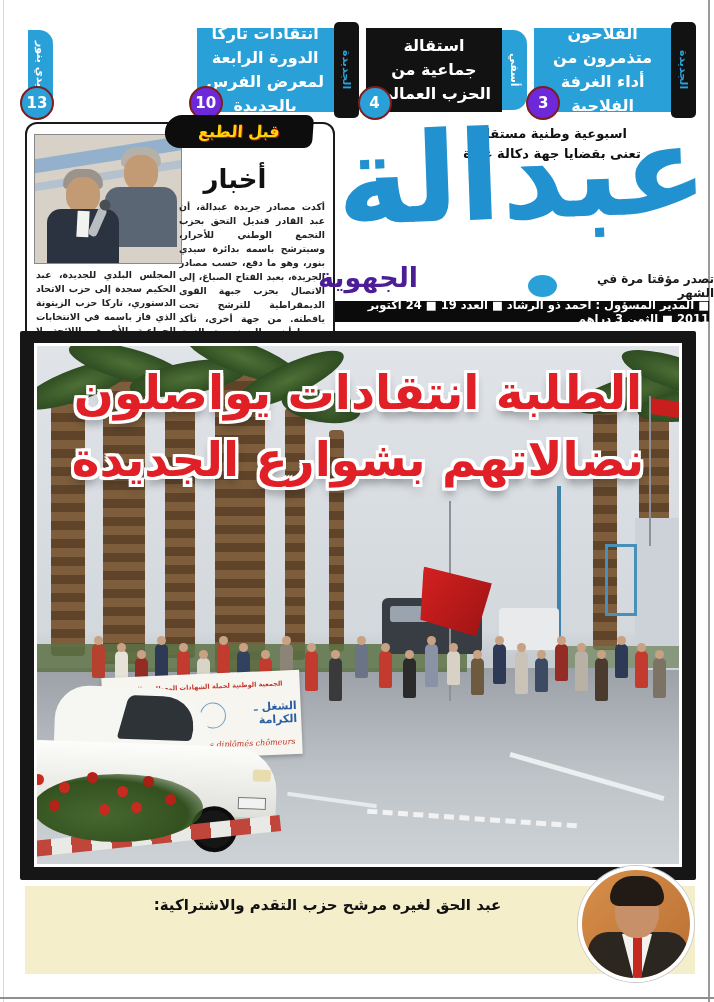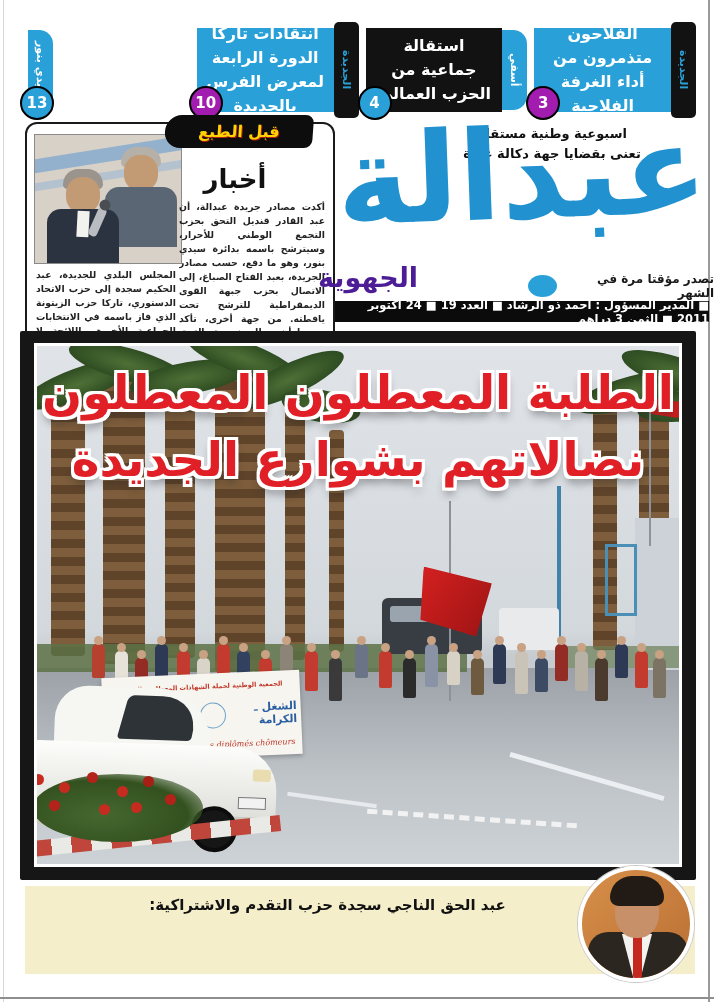--- a/index.html
+++ b/index.html
@@ -16,23 +16,23 @@
   .hl-box{position:relative;flex:1;display:flex;align-items:center;justify-content:center;
           text-align:center;color:#fff;font-weight:bold;font-size:16px;line-height:1.5;
           padding:4px 8px;direction:rtl;}
   .box-blue{background:#29a1d8;}
   .box-black{background:#121212;}
   .hl-tab{width:25px;display:flex;align-items:center;justify-content:center;
           writing-mode:vertical-rl;font-size:11px;font-weight:bold;direction:rtl;}
   .tab-black{background:#121212;color:#29a1d8;height:96px;margin-top:-6px;border-radius:5px;}
   .tab-blue{background:#29a1d8;color:#fff;height:80px;margin-top:2px;border-radius:0 14px 14px 0;}
   .hl-num{position:absolute;left:-8px;bottom:-8px;width:30px;height:30px;border-radius:50%;
-          border:2px solid #000000;color:#fff;font-weight:bold;font-size:15px;
+          border:2px solid #7f1d1d;color:#fff;font-weight:bold;font-size:15px;
           display:flex;align-items:center;justify-content:center;z-index:3;margin-top:21px;}
-  .num-black{background:#a21caf;}
+  .num-black{background:#6d28d9;}
   .num-blue{background:#29a1d8;}
 
   
   .article-box{position:absolute;left:25px;top:122px;width:306px;height:217px;background:#fff;
                border:2px solid #1a1a1a;border-radius:12px;}
   .ribbon{position:absolute;top:-9px;right:20px;width:148px;height:33px;background:#0d0d0d;
           border-radius:16px 8px 8px 16px;display:flex;align-items:center;justify-content:center;
           transform:skewX(-4deg);z-index:4;}
   .ribbon span{color:#ffd400;font-weight:bold;font-size:16px;direction:rtl;
                text-shadow:1px 1px 0 #b02016;}
@@ -323,28 +323,28 @@
         <div class="headlight"></div>
         <div class="plate"></div>
         <div class="wheel"></div>
       </div>
       <div class="curb"></div>
       <div class="flowers">
           <i></i>
         </div>
 
       <div class="photo-headline">
-        <div>الطلبة المعطلون المعطلون</div>
+        <div>الطلبة انتقادات يواصلون</div>
         <div>نضالاتهم بشوارع الجديدة</div>
       </div>
     </div>
   </div>
 
   <div class="bottom-box">
-    <div class="bottom-kicker">عبد الحق الناجي سجدة حزب التقدم والاشتراكية:</div>
+    <div class="bottom-kicker">عبد الحق لغيره مرشح حزب التقدم والاشتراكية:</div>
   </div>
   <div class="portrait">
     <div class="jacket"></div>
     <div class="shirt"></div>
     <div class="tie"></div>
     <div class="face"></div>
     <div class="hair"></div>
   </div>
 </div>
 

